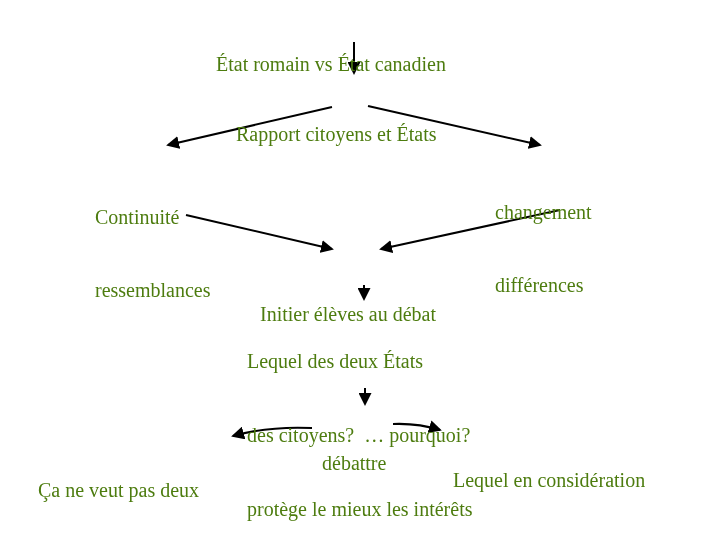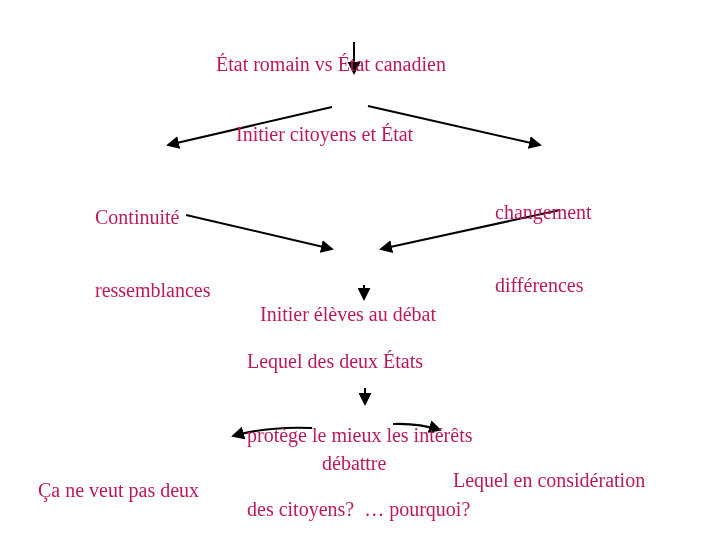--- a/index.html
+++ b/index.html
@@ -8,21 +8,21 @@
     background: #ffffff;
   }
   .canvas {
     position: relative;
     width: 720px;
     height: 540px;
     background: #ffffff;
     overflow: hidden;
     font-family: "Liberation Serif", "DejaVu Serif", serif;
     font-size: 20px;
-    color: #be185d;
+    color: #4d7c0f;
   }
   .arrows {
     position: absolute;
     left: 0;
     top: 0;
     width: 720px;
     height: 540px;
     pointer-events: none;
   }
   .node {
@@ -56,41 +56,41 @@
     <path d="M365,388 L365,404" stroke="#000000" stroke-width="2" fill="none" marker-end="url(#ah)"></path>
     <path d="M312,428 Q268,426 233,436" stroke="#000000" stroke-width="2" fill="none" marker-end="url(#ah)"></path>
     <path d="M393,424 Q418,423 440,430" stroke="#000000" stroke-width="2" fill="none" marker-end="url(#ah)"></path>
   </svg>
 
   <div class="node" style="left:216px; top:5px;">
     <div class="ln">État romain vs État canadien</div>
   </div>
 
   <div class="node" style="left:236px; top:75px;">
-    <div class="ln">Initier citoyens et État</div>
+    <div class="ln">Rapport citoyens et États</div>
   </div>
 
   <div class="node" style="left:495px; top:153px;">
     <div class="ln">changement</div>
     <div class="ln">différences</div>
   </div>
 
   <div class="node" style="left:95px; top:158px;">
     <div class="ln">Continuité</div>
     <div class="ln">ressemblances</div>
   </div>
 
   <div class="node" style="left:260px; top:255px;text-align:right;">
     <div class="ln">Initier élèves au débat</div>
   </div>
 
   <div class="node lh28" style="left:247px; top:301px;">
     <div class="ln">Lequel des deux États</div>
+    <div class="ln">des citoyens?  … pourquoi?</div>
     <div class="ln">protège le mieux les intérêts</div>
-    <div class="ln">des citoyens?  … pourquoi?</div>
   </div>
 
   <div class="node" style="left:312px; top:404px;margin-left:10px;">
     <div class="ln">débattre</div>
   </div>
 
   <div class="node" style="left:38px; top:431px;">
     <div class="ln">Ça ne veut pas deux</div>
     
     

